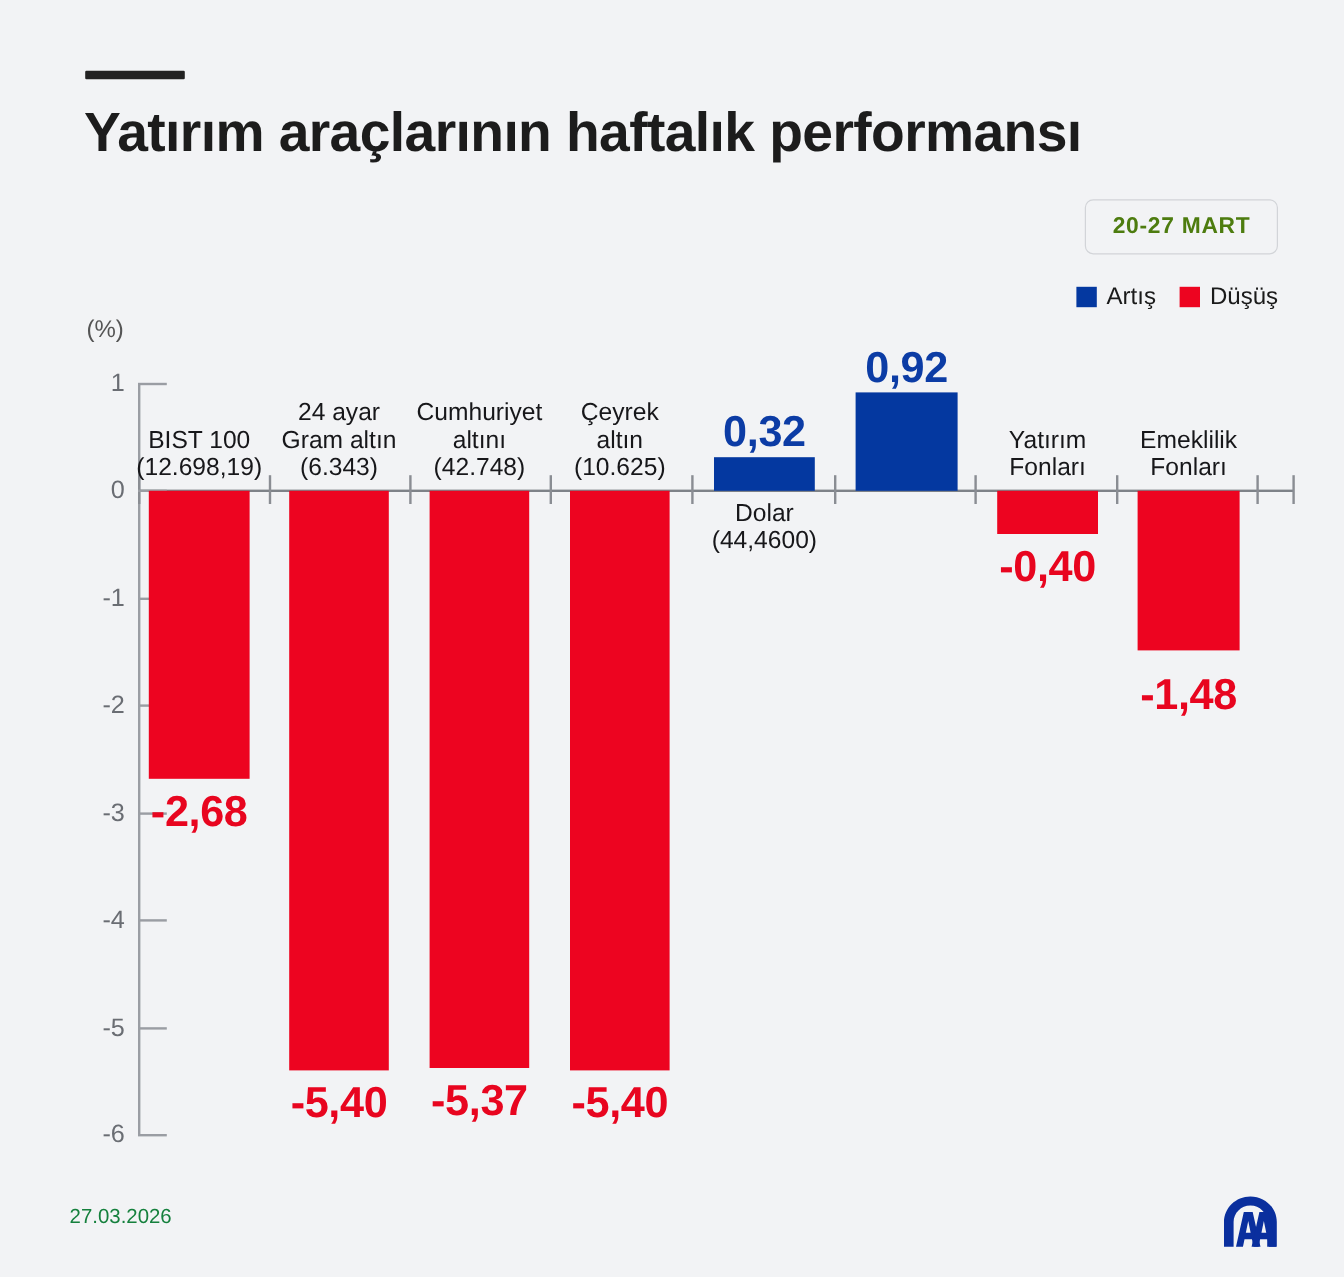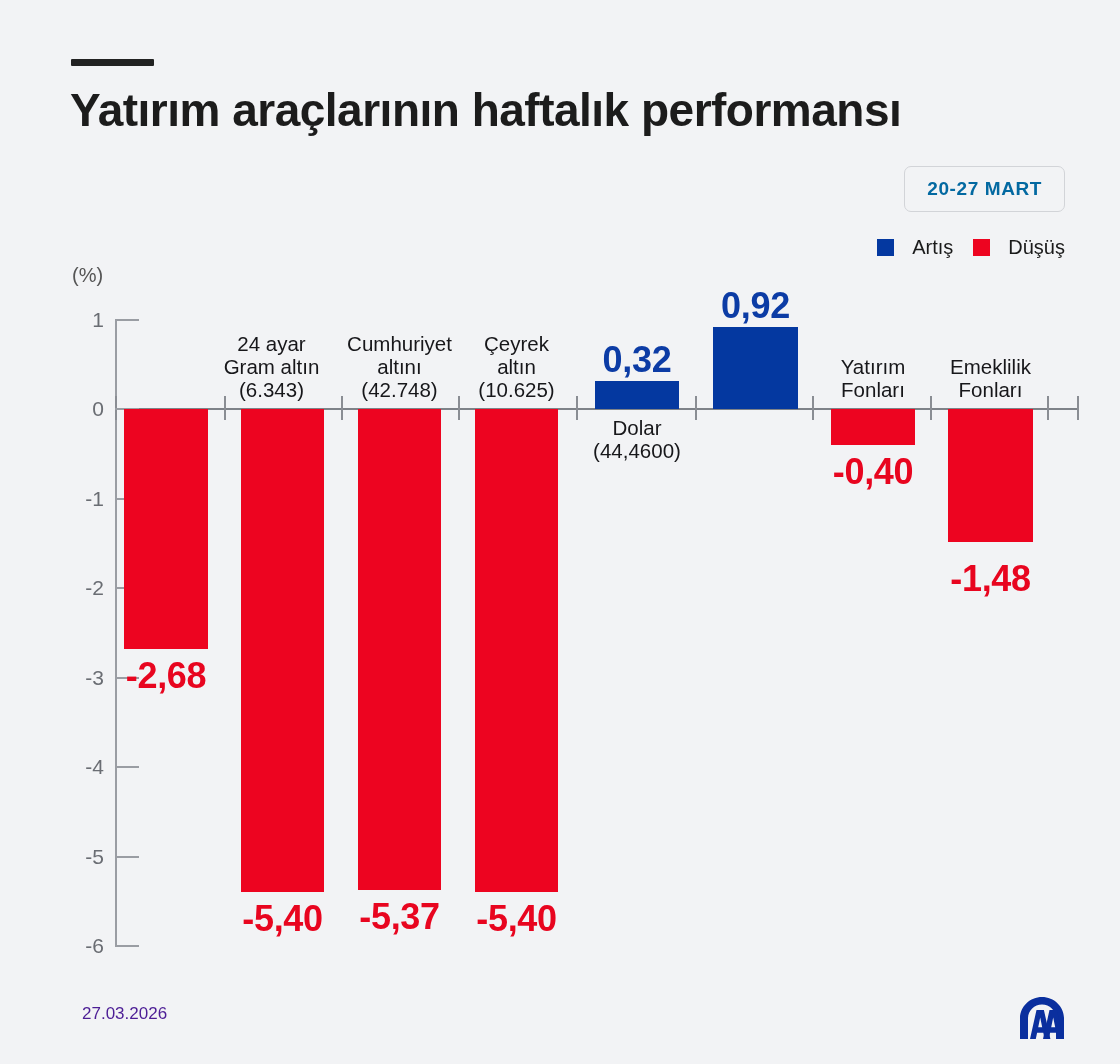--- a/index.html
+++ b/index.html
@@ -23,29 +23,29 @@
     color:#1c1c1c; white-space:nowrap;
   }
 
   
   .date-badge {
     position:absolute; right:55px; top:166px;
     border:1px solid #d2d4d8; border-radius:7px;
     background:#f2f3f5;
     padding:11px 22px;
     font-size:19px; font-weight:700; letter-spacing:0.6px;
-    color:#0369a1;
+    color:#4d7c0f;
   }
 
   
   .legend {
     position:absolute; right:55px; top:236px;
     display:flex; align-items:center; gap:20px;
   }
-  .legend-item { display:flex; align-items:center; gap:18px; }
+  .legend-item { display:flex; align-items:center; gap:8px; }
   .legend-swatch { width:17px; height:17px; display:block; }
   .legend-label { font-size:20px; color:#1a1a1a; }
 
   
   .plot {
     position:absolute; left:0; top:0; width:1120px; height:1064px;
   }
   .axis-unit {
     position:absolute; left:72px; top:264px;
     font-size:20px; color:#555;
@@ -87,22 +87,22 @@
 
   .cat-label {
     position:absolute; text-align:center;
     font-size:20.5px; line-height:1.12; color:#17171a;
     white-space:nowrap;
   }
   .cat-sub { display:block; }
 
   
   .footer-date {
-    position:absolute; left:82px; top:1004px;
-    font-size:17px; color:#4c1d95;
+    position:absolute; left:58px; top:1004px;
+    font-size:17px; color:#15803d;
   }
   .logo {
     position:absolute; right:52px; top:995px;
     width:52px; height:46px;
   }
 </style>
 </head>
 <body>
 
 <div class="title-rule"></div>
@@ -146,23 +146,27 @@
     <div class="ytick" style="top: 676.714px;"></div>
     <div class="ytick-label" style="top: 677.714px;">-3</div>
     <div class="ytick" style="top: 766.143px;"></div>
     <div class="ytick-label" style="top: 767.143px;">-4</div>
     <div class="ytick" style="top: 855.571px;"></div>
     <div class="ytick-label" style="top: 856.571px;">-5</div>
     <div class="ytick" style="top: 945px;"></div>
     <div class="ytick-label" style="top: 946px;">-6</div>
     <div class="bar neg" style="left: 124px; width: 84px; top: 409.429px; height: 239.669px;"></div>
     <div class="bar-value neg" style="left: 99px; width: 134px; top: 655.097px;">-2,68</div>
+    <div class="cat-label" style="left: 92px; width: 148px; top: 356.429px;">
+      <span class="cat-sub">BIST 100</span>
+      <span class="cat-sub">(12.698,19)</span>
+    </div>
     <div class="bar neg" style="left: 241px; width: 83px; top: 409.429px; height: 482.914px;"></div>
     <div class="bar-value neg" style="left: 216px; width: 133px; top: 898.343px;">-5,40</div>
-    <div class="cat-label" style="left: 198px; width: 147px; top: 333.429px;">
+    <div class="cat-label" style="left: 209px; width: 147px; top: 333.429px;">
       <span class="cat-sub">24 ayar</span>
       <span class="cat-sub">Gram altın</span>
       <span class="cat-sub">(6.343)</span>
     </div>
     <div class="bar neg" style="left: 358px; width: 83px; top: 409.429px; height: 480.231px;"></div>
     <div class="bar-value neg" style="left: 333px; width: 133px; top: 895.66px;">-5,37</div>
     <div class="cat-label" style="left: 326px; width: 147px; top: 333.429px;">
       <span class="cat-sub">Cumhuriyet</span>
       <span class="cat-sub">altını</span>
       <span class="cat-sub">(42.748)</span>

